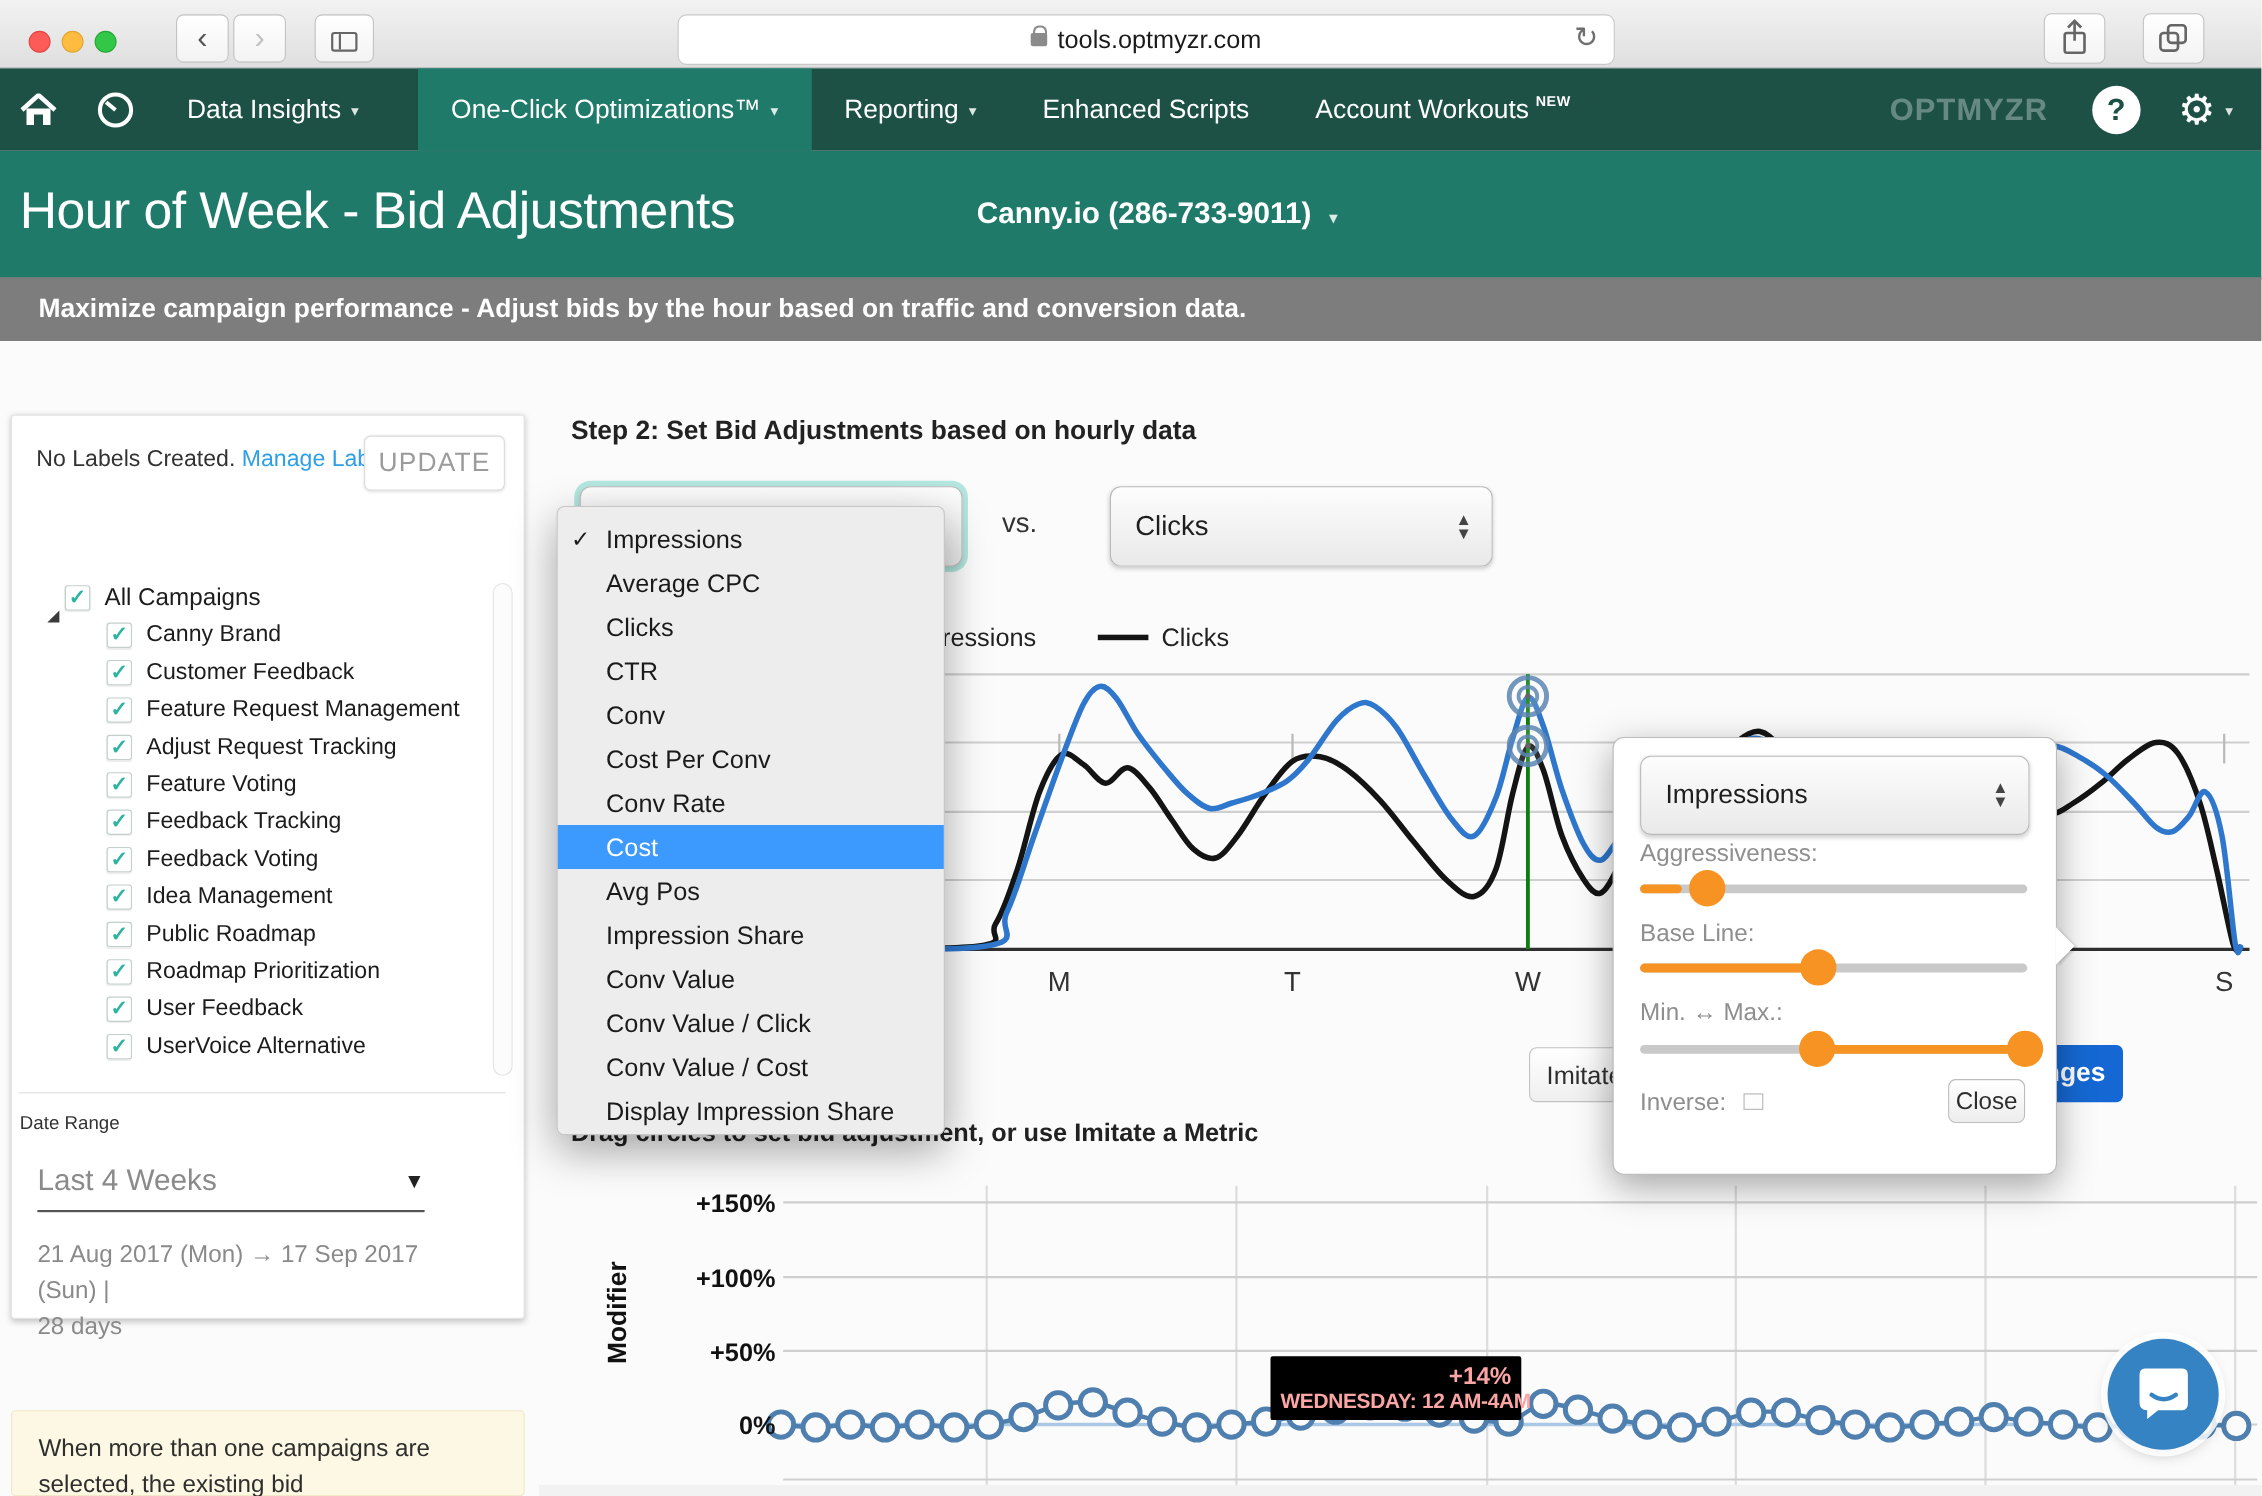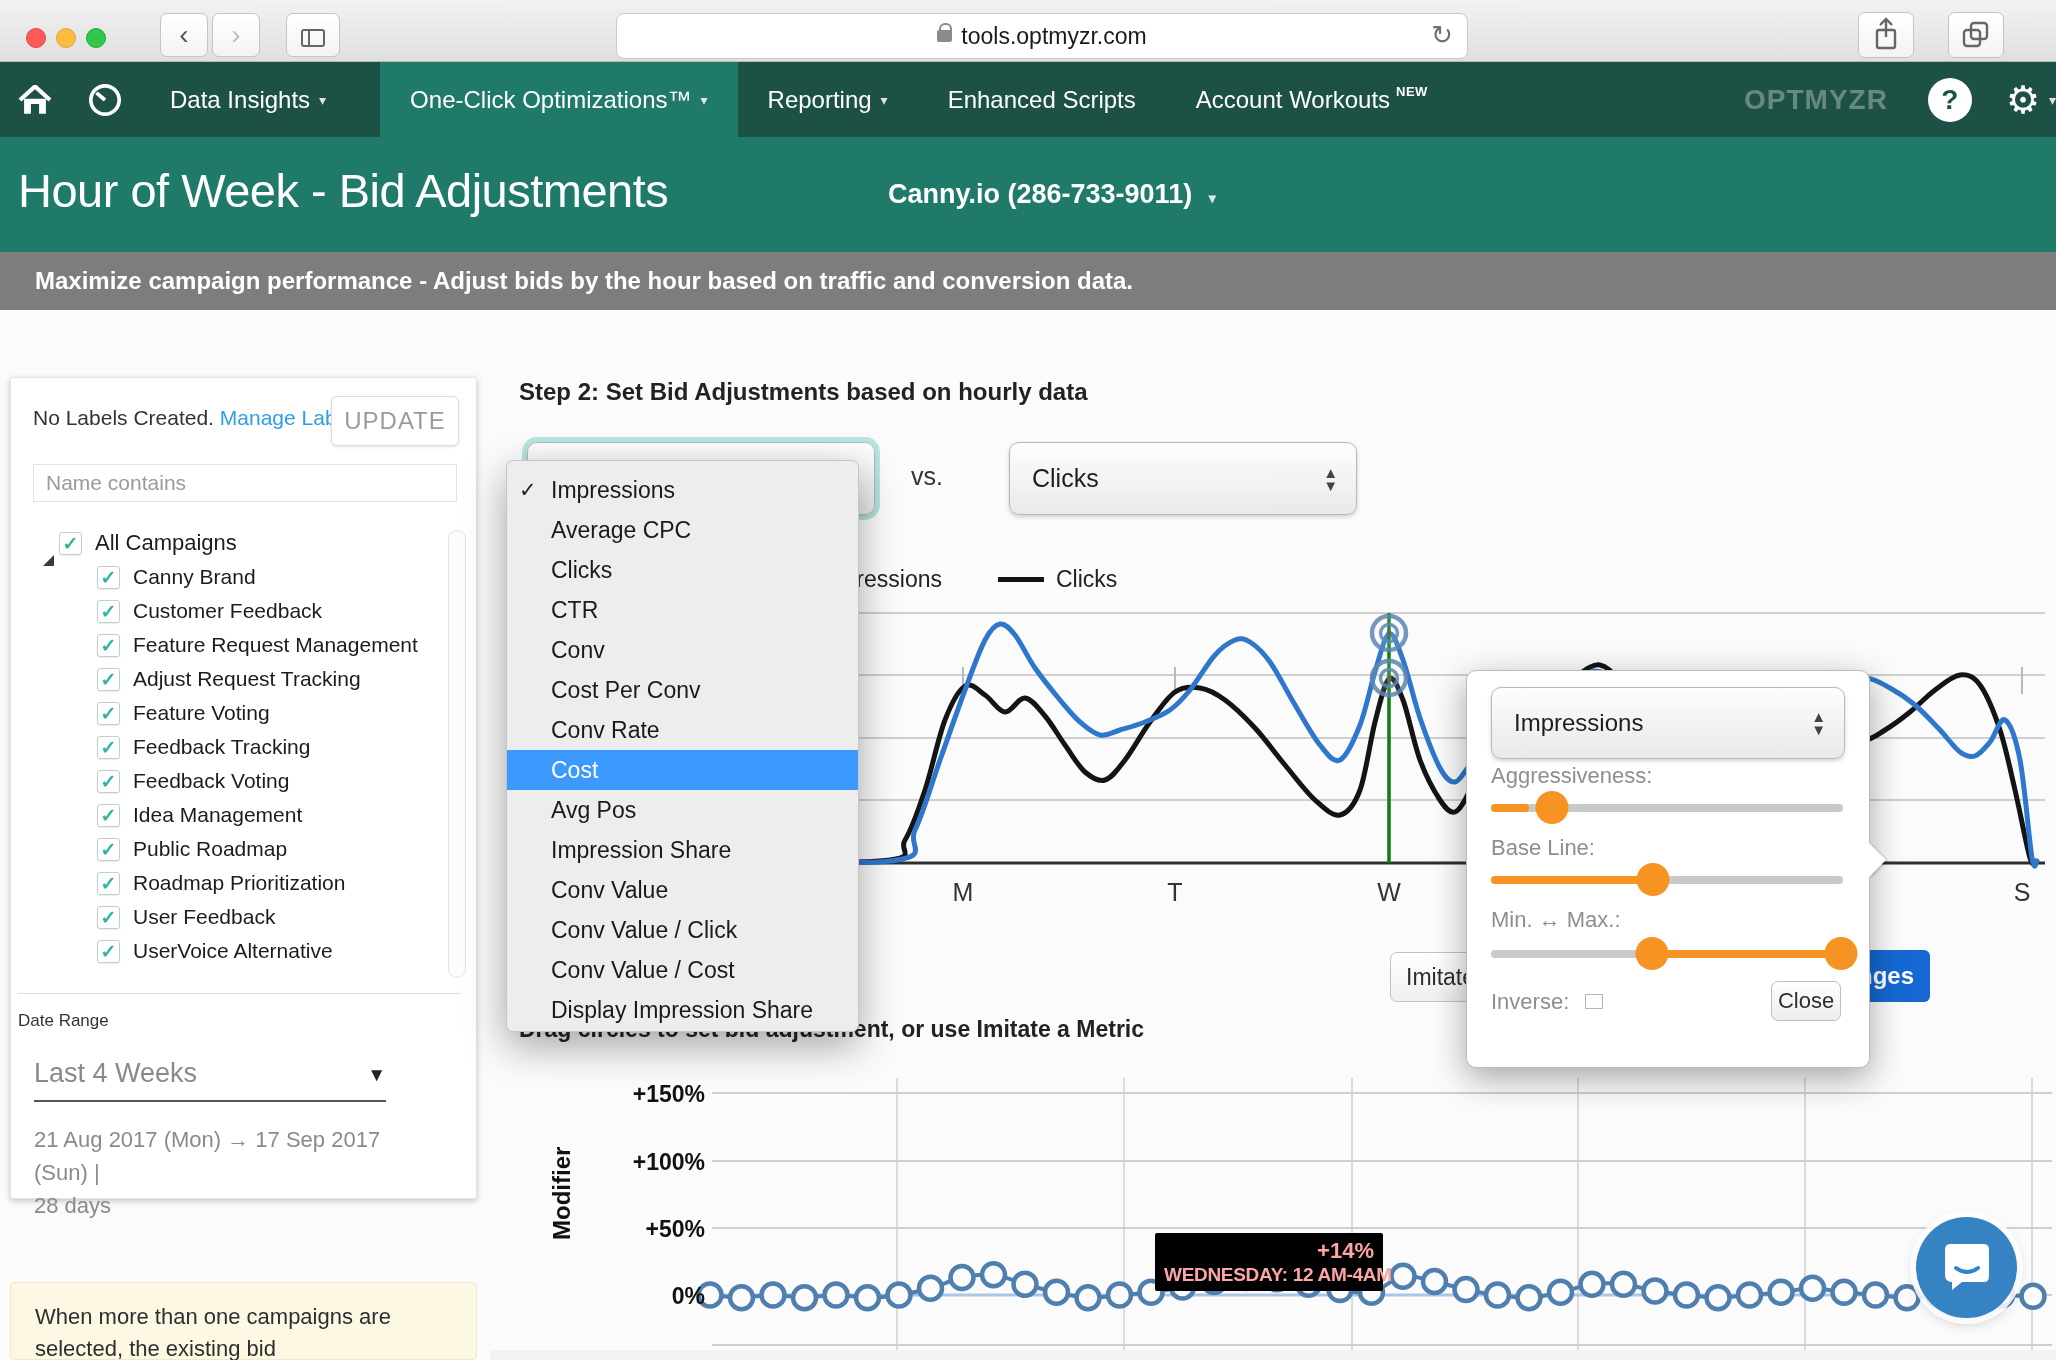--- a/index.html
+++ b/index.html
@@ -33,21 +33,21 @@
   .gl { stroke:#666; stroke-width:2.4; fill:none; }
 
   
   #navbar { position:absolute; left:0; top:62px; width:2056px; height:75px; background:#1e5146; z-index:40;
     display:flex; align-items:stretch; color:#fff; }
   .nav-ico { width:70px; display:flex; align-items:center; justify-content:center; }
   .nav-item { display:flex; align-items:center; padding:0 30px; font-size:24px; white-space:nowrap; }
   .nav-item.active { background:#1f7a6a;margin-left:24px; }
   .caret { font-size:14px; margin-left:9px; opacity:.85; }
   .new-badge { font-size:13px; font-weight:bold; margin-left:6px; position:relative; top:-8px; letter-spacing:.5px; }
-  #nav-right { margin-left:auto; display:flex; align-items:center; }
+  #nav-right { margin-left:auto; display:flex; align-items:center; padding-right:26px; }
   #brand { font-size:28px; font-weight:bold; letter-spacing:1px; color:rgba(255,255,255,.32); margin-right:40px; }
   #help-circle { width:44px; height:44px; border-radius:50%; background:#fff; color:#1e5146; font-size:28px; font-weight:bold;
     text-align:center; line-height:44px; margin-right:34px; }
   #gear { font-size:38px; font-family:"DejaVu Sans",sans-serif; line-height:40px; }
 
   
   #page-header { position:absolute; left:0; top:137px; width:2056px; height:117px; background:#1f7a6a; color:#fff; z-index:30; }
   #page-title { position:absolute; left:18px; top:26px; font-size:47px; font-weight:500; letter-spacing:-.5px; }
   #account-sel { position:absolute; left:888px; top:42px; font-size:27px; font-weight:bold; }
   #subtitle-bar { position:absolute; left:0; top:252px; width:2056px; height:58px; background:#7d7d7d; color:#fff; z-index:30;
@@ -221,21 +221,20 @@
 <div id="subtitle-bar">
   <span>Maximize campaign performance - Adjust bids by the hour based on traffic and conversion data.</span>
 </div>
 
 <div id="sidebar">
   <div id="labels-line">
     <span>No Labels Created.</span>
     <span id="manage-labels">Manage Labels</span>
   </div>
   <div id="update-btn">UPDATE</div>
-  <input id="filter-input" placeholder="Name contains" style="">
   <div id="campaign-list">
       <div class="tree-row tree-root">
         <span class="tw"><span class="tri"></span></span>
         <span class="cb">✓</span>
         <span>All Campaigns</span>
       </div>
       <div class="tree-row indent">
         <span class="cb">✓</span>
         <span>Canny Brand</span>
       </div>

